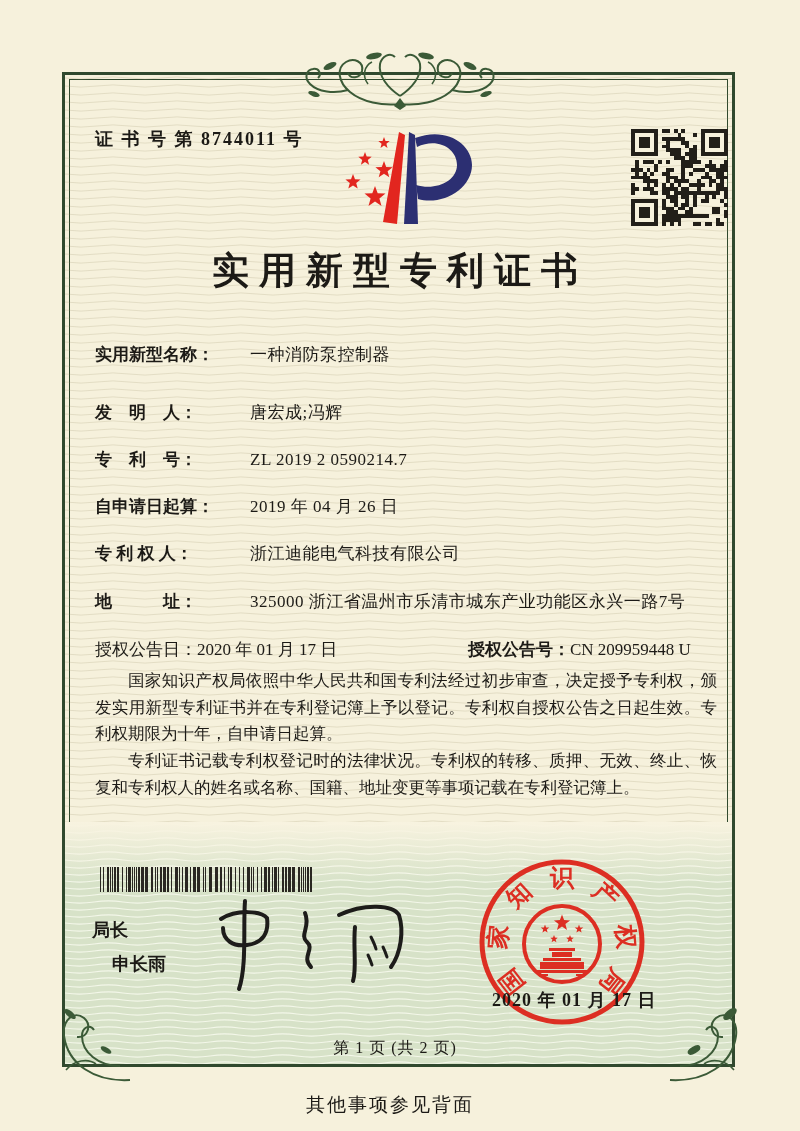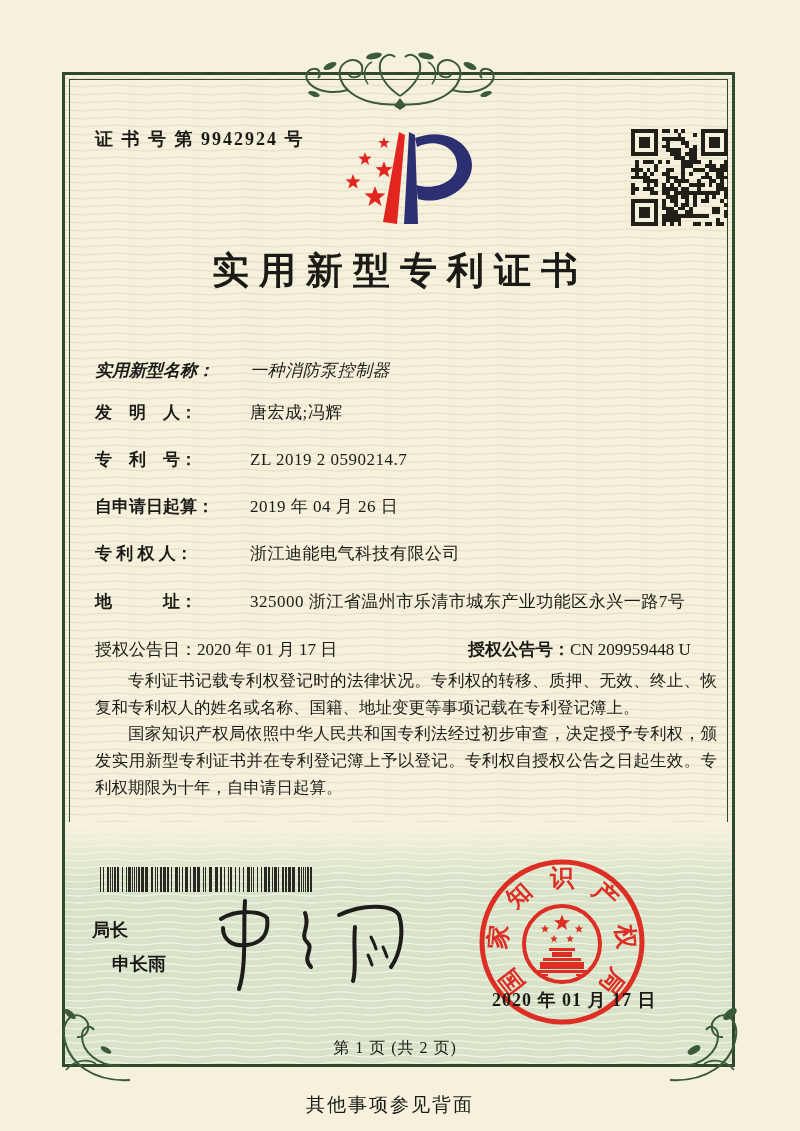--- a/index.html
+++ b/index.html
@@ -256,21 +256,21 @@
 <svg class="abs" style="left:664px;top:1000px;" width="86" height="86" viewBox="0 0 86 86">
   <g transform="translate(86,0) scale(-1,1)" fill="none" stroke="#3b5a37" stroke-width="2">
     <path d="M80,80 C44,82 18,64 14,36 C12,20 24,10 34,18 C42,25 38,38 27,37"></path>
     <path d="M70,66 C48,66 32,52 32,36 C32,27 40,24 44,30"></path>
     <path d="M16,70 C24,60 38,58 46,64" stroke-width="1.6"></path>
     <ellipse cx="20" cy="14" rx="7" ry="3" transform="rotate(40 20 14)" fill="#3b5a37"></ellipse>
     <ellipse cx="56" cy="50" rx="6" ry="2.5" transform="rotate(30 56 50)" fill="#3b5a37"></ellipse>
   </g>
 </svg>
 
-<div class="abs cert-no">证 书 号 第 9942924 号</div>
+<div class="abs cert-no">证 书 号 第 8744011 号</div>
 
 <svg class="abs" style="left:328px;top:130px;" width="146" height="106" viewBox="0 0 146 106">
   <g id="logo-stars" fill="#e2261f">
       <polygon points="56.0,7.0 57.5,11.0 61.7,11.1 58.4,13.8 59.5,17.9 56.0,15.5 52.5,17.9 53.6,13.8 50.3,11.1 54.5,11.0"></polygon>
       <polygon points="37.0,22.0 38.7,26.6 43.7,26.8 39.8,29.9 41.1,34.7 37.0,31.9 32.9,34.7 34.2,29.9 30.3,26.8 35.3,26.6"></polygon>
       <polygon points="56.0,31.0 58.2,36.9 64.6,37.2 59.6,41.2 61.3,47.3 56.0,43.8 50.7,47.3 52.4,41.2 47.4,37.2 53.8,36.9"></polygon>
       <polygon points="25.0,44.0 27.0,49.3 32.6,49.5 28.2,53.0 29.7,58.5 25.0,55.4 20.3,58.5 21.8,53.0 17.4,49.5 23.0,49.3"></polygon>
       <polygon points="47.0,56.0 49.7,63.3 57.5,63.6 51.4,68.4 53.5,75.9 47.0,71.6 40.5,75.9 42.6,68.4 36.5,63.6 44.3,63.3"></polygon>
     </g>
   <polygon points="71,2 77,5 69,94 55,92" fill="#e2261f"></polygon>
@@ -513,21 +513,21 @@
     <rect x="19" y="1" width="5" height="5" fill="#f6f1dc"></rect>
     <rect x="20" y="2" width="3" height="3" fill="#221f19"></rect>
     <rect x="0" y="18" width="7" height="7" fill="#221f19"></rect>
     <rect x="1" y="19" width="5" height="5" fill="#f6f1dc"></rect>
     <rect x="2" y="20" width="3" height="3" fill="#221f19"></rect>
   </svg>
 
 <div class="abs title">实用新型专利证书</div>
 
 <div class="abs fields">
-  <div class="field-row" style="top:16px;font-style:italic;">
+  <div class="field-row" style="top:0;">
     <span class="field-label">实用新型名称：</span><span class="field-value">一种消防泵控制器</span>
   </div>
   <div class="field-row" style="top:58px;">
     <span class="field-label">发　明　人：</span><span class="field-value">唐宏成;冯辉</span>
   </div>
   <div class="field-row" style="top:105px;">
     <span class="field-label">专　利　号：</span><span class="field-value">ZL 2019 2 0590214.7</span>
   </div>
   <div class="field-row" style="top:152px;">
     <span class="field-label">自申请日起算：</span><span class="field-value">2019 年 04 月 26 日</span>
@@ -540,22 +540,22 @@
   </div>
   <div class="field-row" style="top:295px;width:625px;">
     <span style="font-weight:normal;">授权公告日：</span><span>2020 年 01 月 17 日</span>
     <span class="grant-no">
       <span style="font-weight:bold;">授权公告号：</span><span>CN 209959448 U</span>
     </span>
   </div>
 </div>
 
 <div class="abs body-text">
+  <p>国家知识产权局依照中华人民共和国专利法经过初步审查，决定授予专利权，颁发实用新型专利证书并在专利登记簿上予以登记。专利权自授权公告之日起生效。专利权期限为十年，自申请日起算。</p>
   <p>专利证书记载专利权登记时的法律状况。专利权的转移、质押、无效、终止、恢复和专利权人的姓名或名称、国籍、地址变更等事项记载在专利登记簿上。</p>
-  <p>国家知识产权局依照中华人民共和国专利法经过初步审查，决定授予专利权，颁发实用新型专利证书并在专利登记簿上予以登记。专利权自授权公告之日起生效。专利权期限为十年，自申请日起算。</p>
 </div>
 
 <svg class="abs" style="left:100px;top:867px;" width="212" height="25" id="barcode">
     <rect x="0" y="0" width="1" height="25" fill="#2a2722"></rect>
     <rect x="3" y="0" width="1" height="25" fill="#2a2722"></rect>
     <rect x="7" y="0" width="2" height="25" fill="#2a2722"></rect>
     <rect x="10" y="0" width="1" height="25" fill="#2a2722"></rect>
     <rect x="12" y="0" width="1" height="25" fill="#2a2722"></rect>
     <rect x="14" y="0" width="2" height="25" fill="#2a2722"></rect>
     <rect x="17" y="0" width="2" height="25" fill="#2a2722"></rect>

